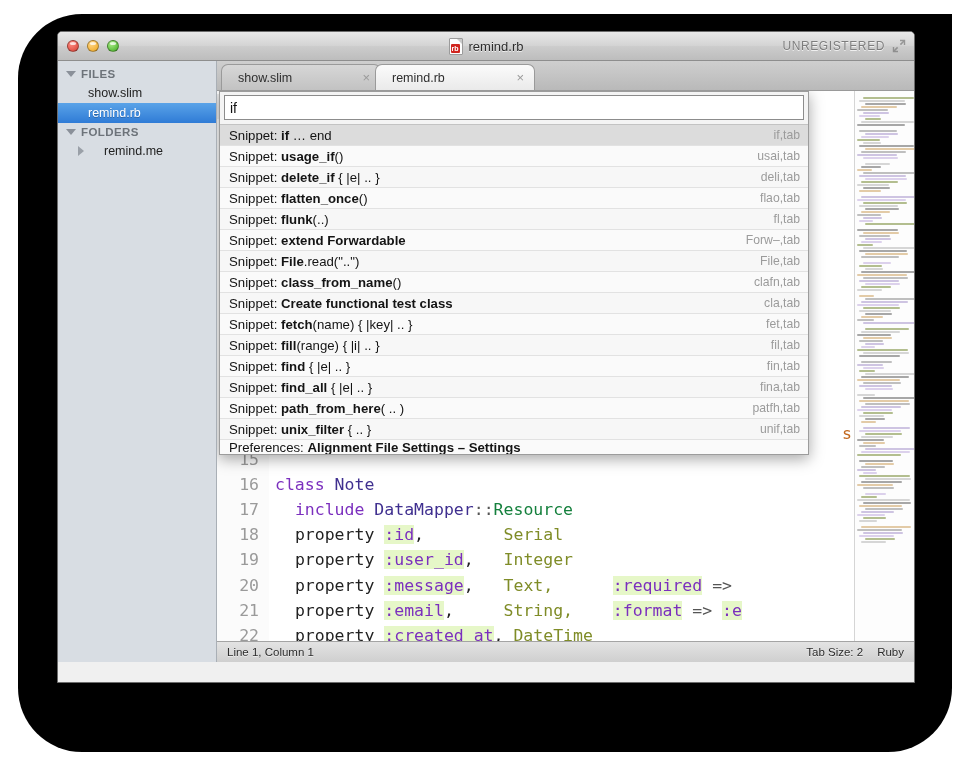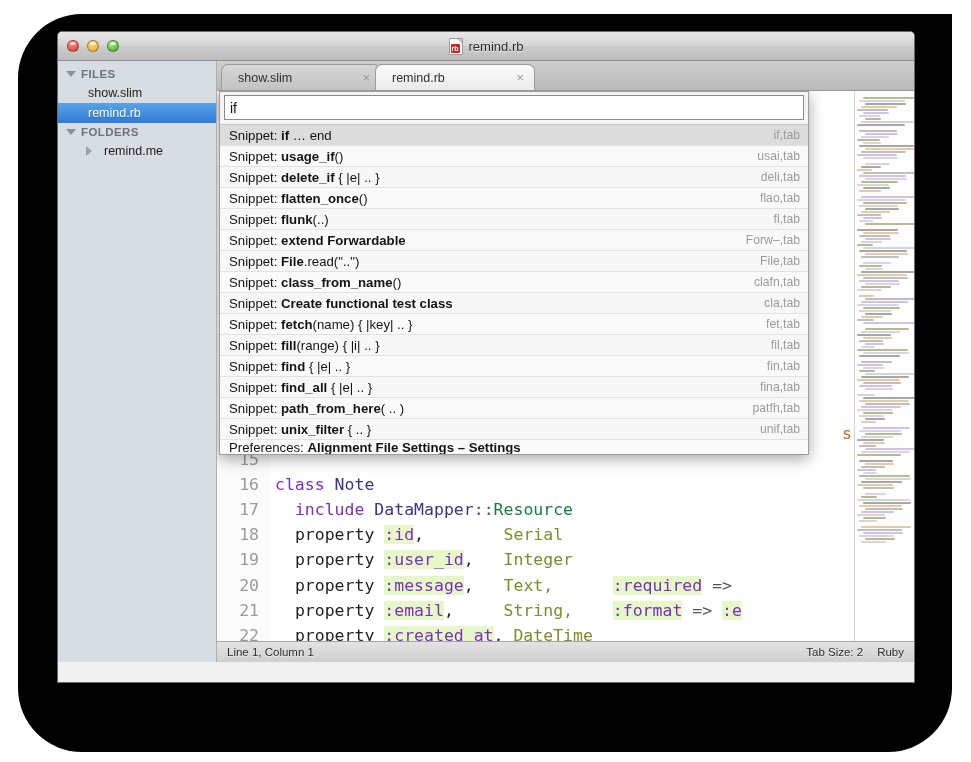--- a/index.html
+++ b/index.html
@@ -114,21 +114,21 @@
   .tri.right { border: none; border-top: 5px solid transparent; border-bottom: 5px solid transparent;
          border-left: 6px solid #9aa0a8; margin-left: 12px; }
   .side-item {
     padding: 3px 6px 3px 30px; color: #222; font-size: 12.5px;
     white-space: nowrap;
   }
   .side-item.selected {
     background: linear-gradient(to bottom, #5aa3e8, #2f7bd6);
     color: #fff; text-shadow: 0 1px 0 rgba(0,0,0,.25);
   }
-  .side-item.folder { padding-left: 16px; display: flex; align-items: center; gap: 12px; }
+  .side-item.folder { padding-left: 8px; display: flex; align-items: center; gap: 20px; }
 
   
   #editor-col { flex: 1; display: flex; flex-direction: column; min-width: 0; background: #fff; }
 
   
   #tabbar {
     height: 30px; flex: none; display: flex; align-items: flex-end;
     background: linear-gradient(to bottom, #cfcfcf, #b9b9b9);
     border-bottom: 1px solid #9a9a9a;
     padding-left: 4px;
@@ -237,20 +237,31 @@
     <div class="traffic-lights">
       <div class="light close"></div>
       <div class="light min"></div>
       <div class="light zoom"></div>
     </div>
     <div id="title-center">
       <div class="rb-file-icon">
         <span class="rb-tag">rb</span>
       </div>
       <span id="title-text">remind.rb</span>
+    </div>
+    <div id="unregistered-area">
+      <span id="unregistered-label">UNREGISTERED</span>
+      <span id="fullscreen-icon">
+        <svg width="14" height="14" viewBox="0 0 14 14">
+          <path d="M8 1.5h4.5V6" fill="none" stroke="#6e6e6e" stroke-width="1.4"></path>
+          <path d="M12.2 1.8L8.4 5.6" stroke="#6e6e6e" stroke-width="1.6"></path>
+          <path d="M6 12.5H1.5V8" fill="none" stroke="#6e6e6e" stroke-width="1.4"></path>
+          <path d="M1.8 12.2L5.6 8.4" stroke="#6e6e6e" stroke-width="1.6"></path>
+        </svg>
+      </span>
     </div>
   </div>
 
   <div id="window-body">
 
     <div id="sidebar">
 
       <div class="side-group-header">
         <span class="tri"></span>
         <span>FILES</span>

